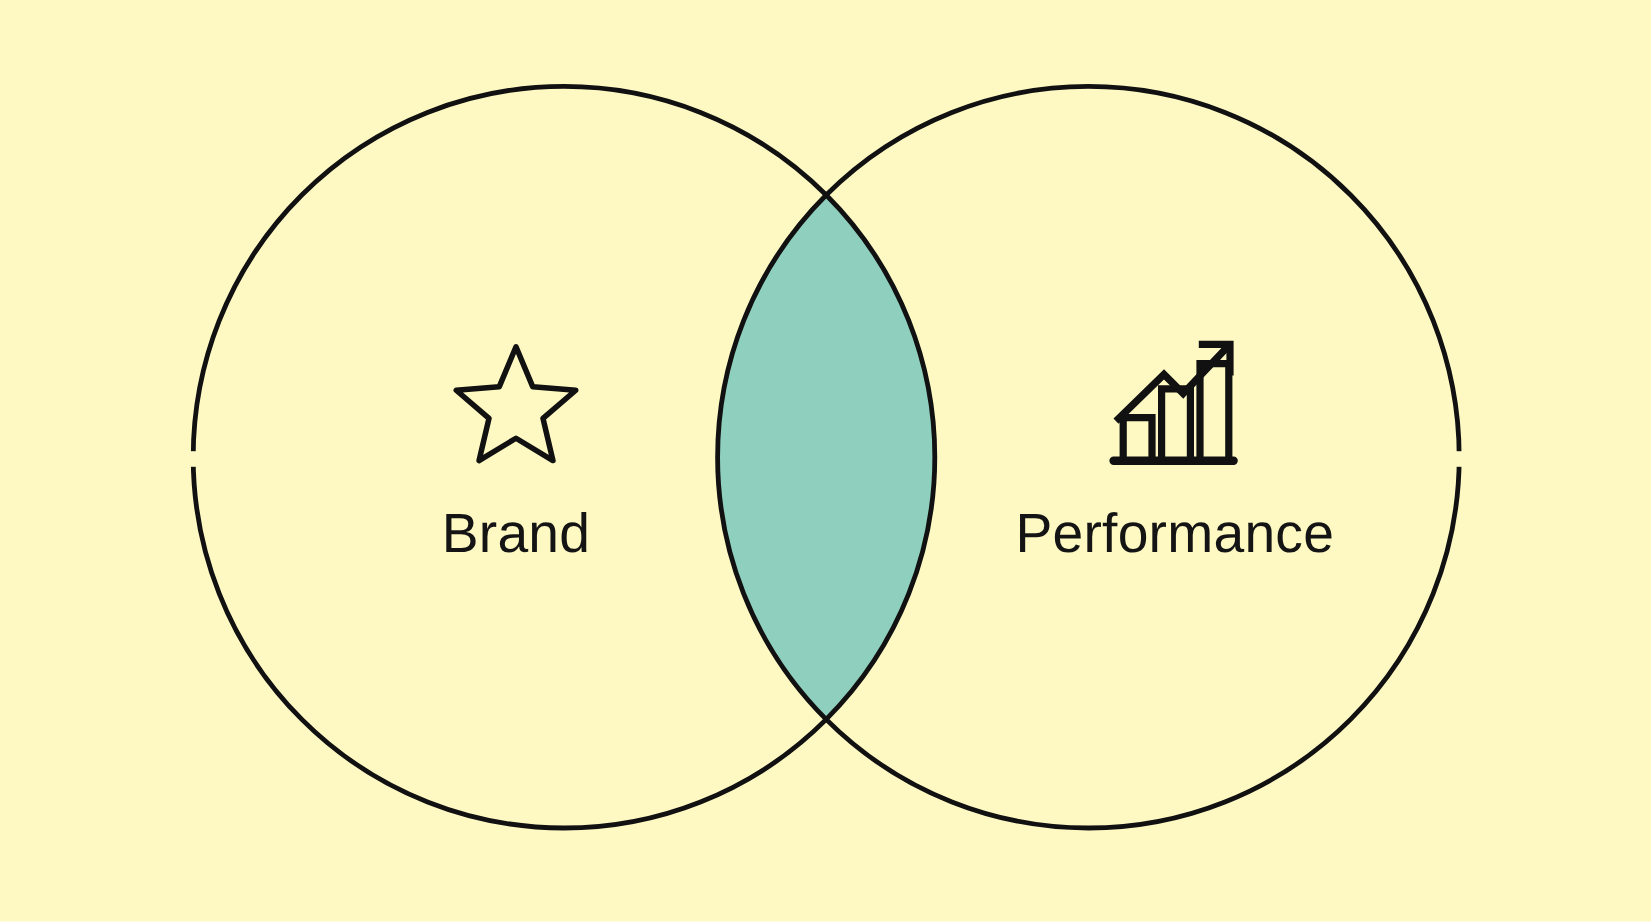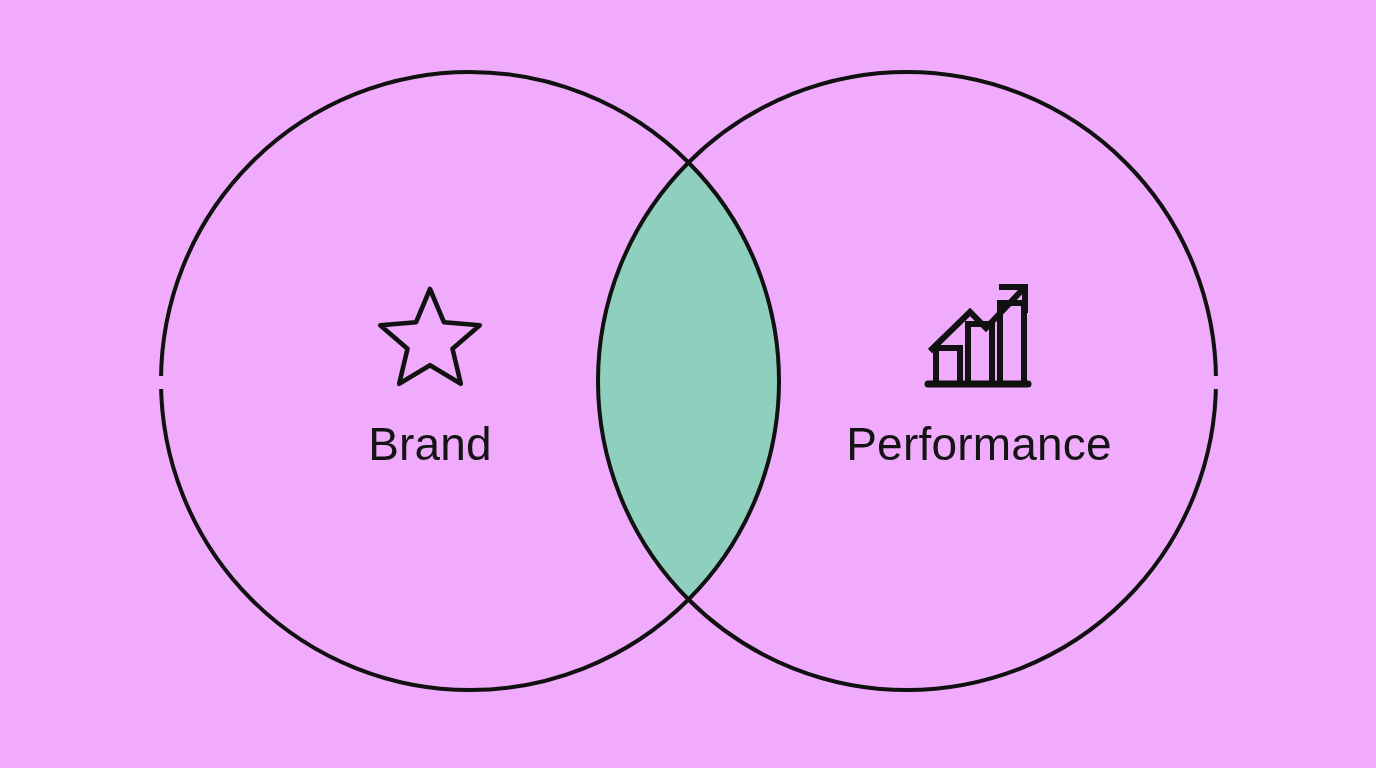--- a/index.html
+++ b/index.html
@@ -34,21 +34,21 @@
     font-family: "Liberation Sans", sans-serif;
     font-size: 46px;
     font-weight: 400;
     letter-spacing: 0.2px;
     fill: #141414;
   }
 </style>
 </head>
 <body>
 
-<div id="stage" style="background: #f0abfc; width: 1376px; height: 768px;">
+<div id="stage" style="background: #fef9c3; width: 1376px; height: 768px;">
 
   <svg id="venn-svg" viewBox="0 0 1376 768" xmlns="http://www.w3.org/2000/svg" style="width: 1376px; height: 768px;">
 
     <defs>
 
       <clipPath id="clip-right-circle">
         <circle id="clip-circle-right" cx="907" cy="381" r="309"></circle>
       </clipPath>
 
       <mask id="gap-mask">

